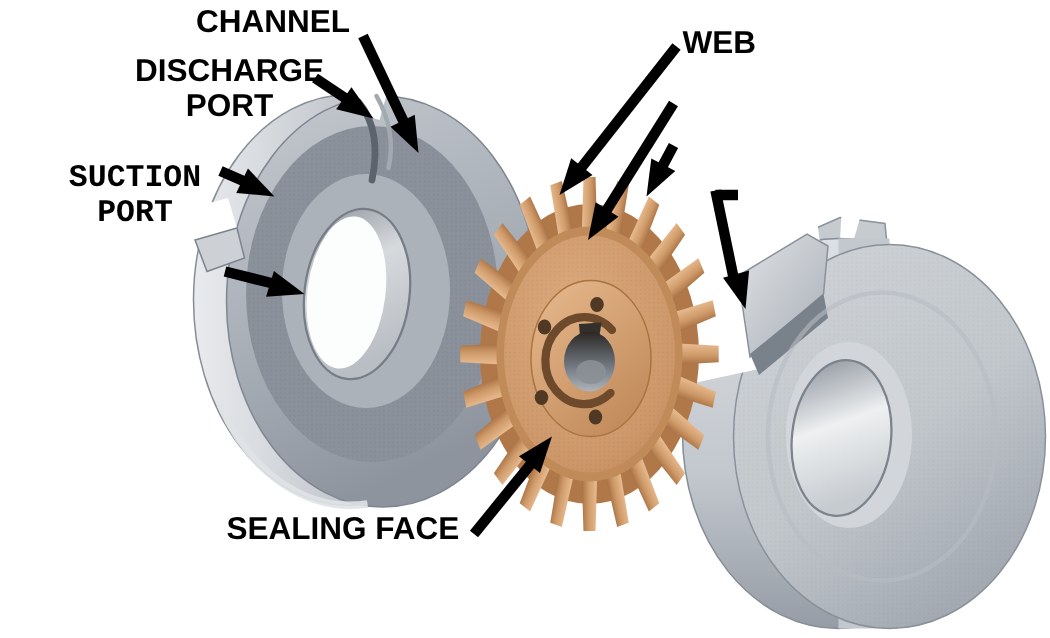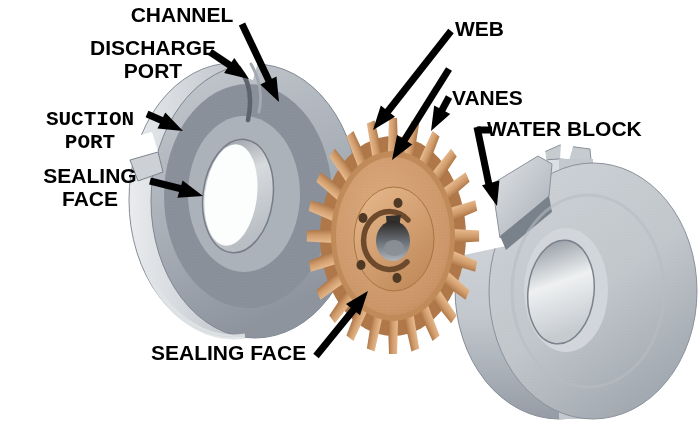--- a/index.html
+++ b/index.html
@@ -224,20 +224,16 @@
         <polygon points="368,291 360,315.3 346,304.1" stroke="none"></polygon>
       </g>
     </g>
   </svg>
 
   <div class="label center lbl-channel">CHANNEL</div>
   <div class="label center lbl-discharge">DISCHARGE
 PORT</div>
   <div class="label center lbl-suction">SUCTION
 PORT</div>
-  <div class="label center lbl-sealing-cover">SEALING
-FACE</div>
   <div class="label lbl-web">WEB</div>
-  <div class="label lbl-vanes">VANES</div>
-  <div class="label lbl-waterblock">WATER BLOCK</div>
   <div class="label lbl-sealing-imp">SEALING FACE</div>
 
 </div>
 
 </body></html>

